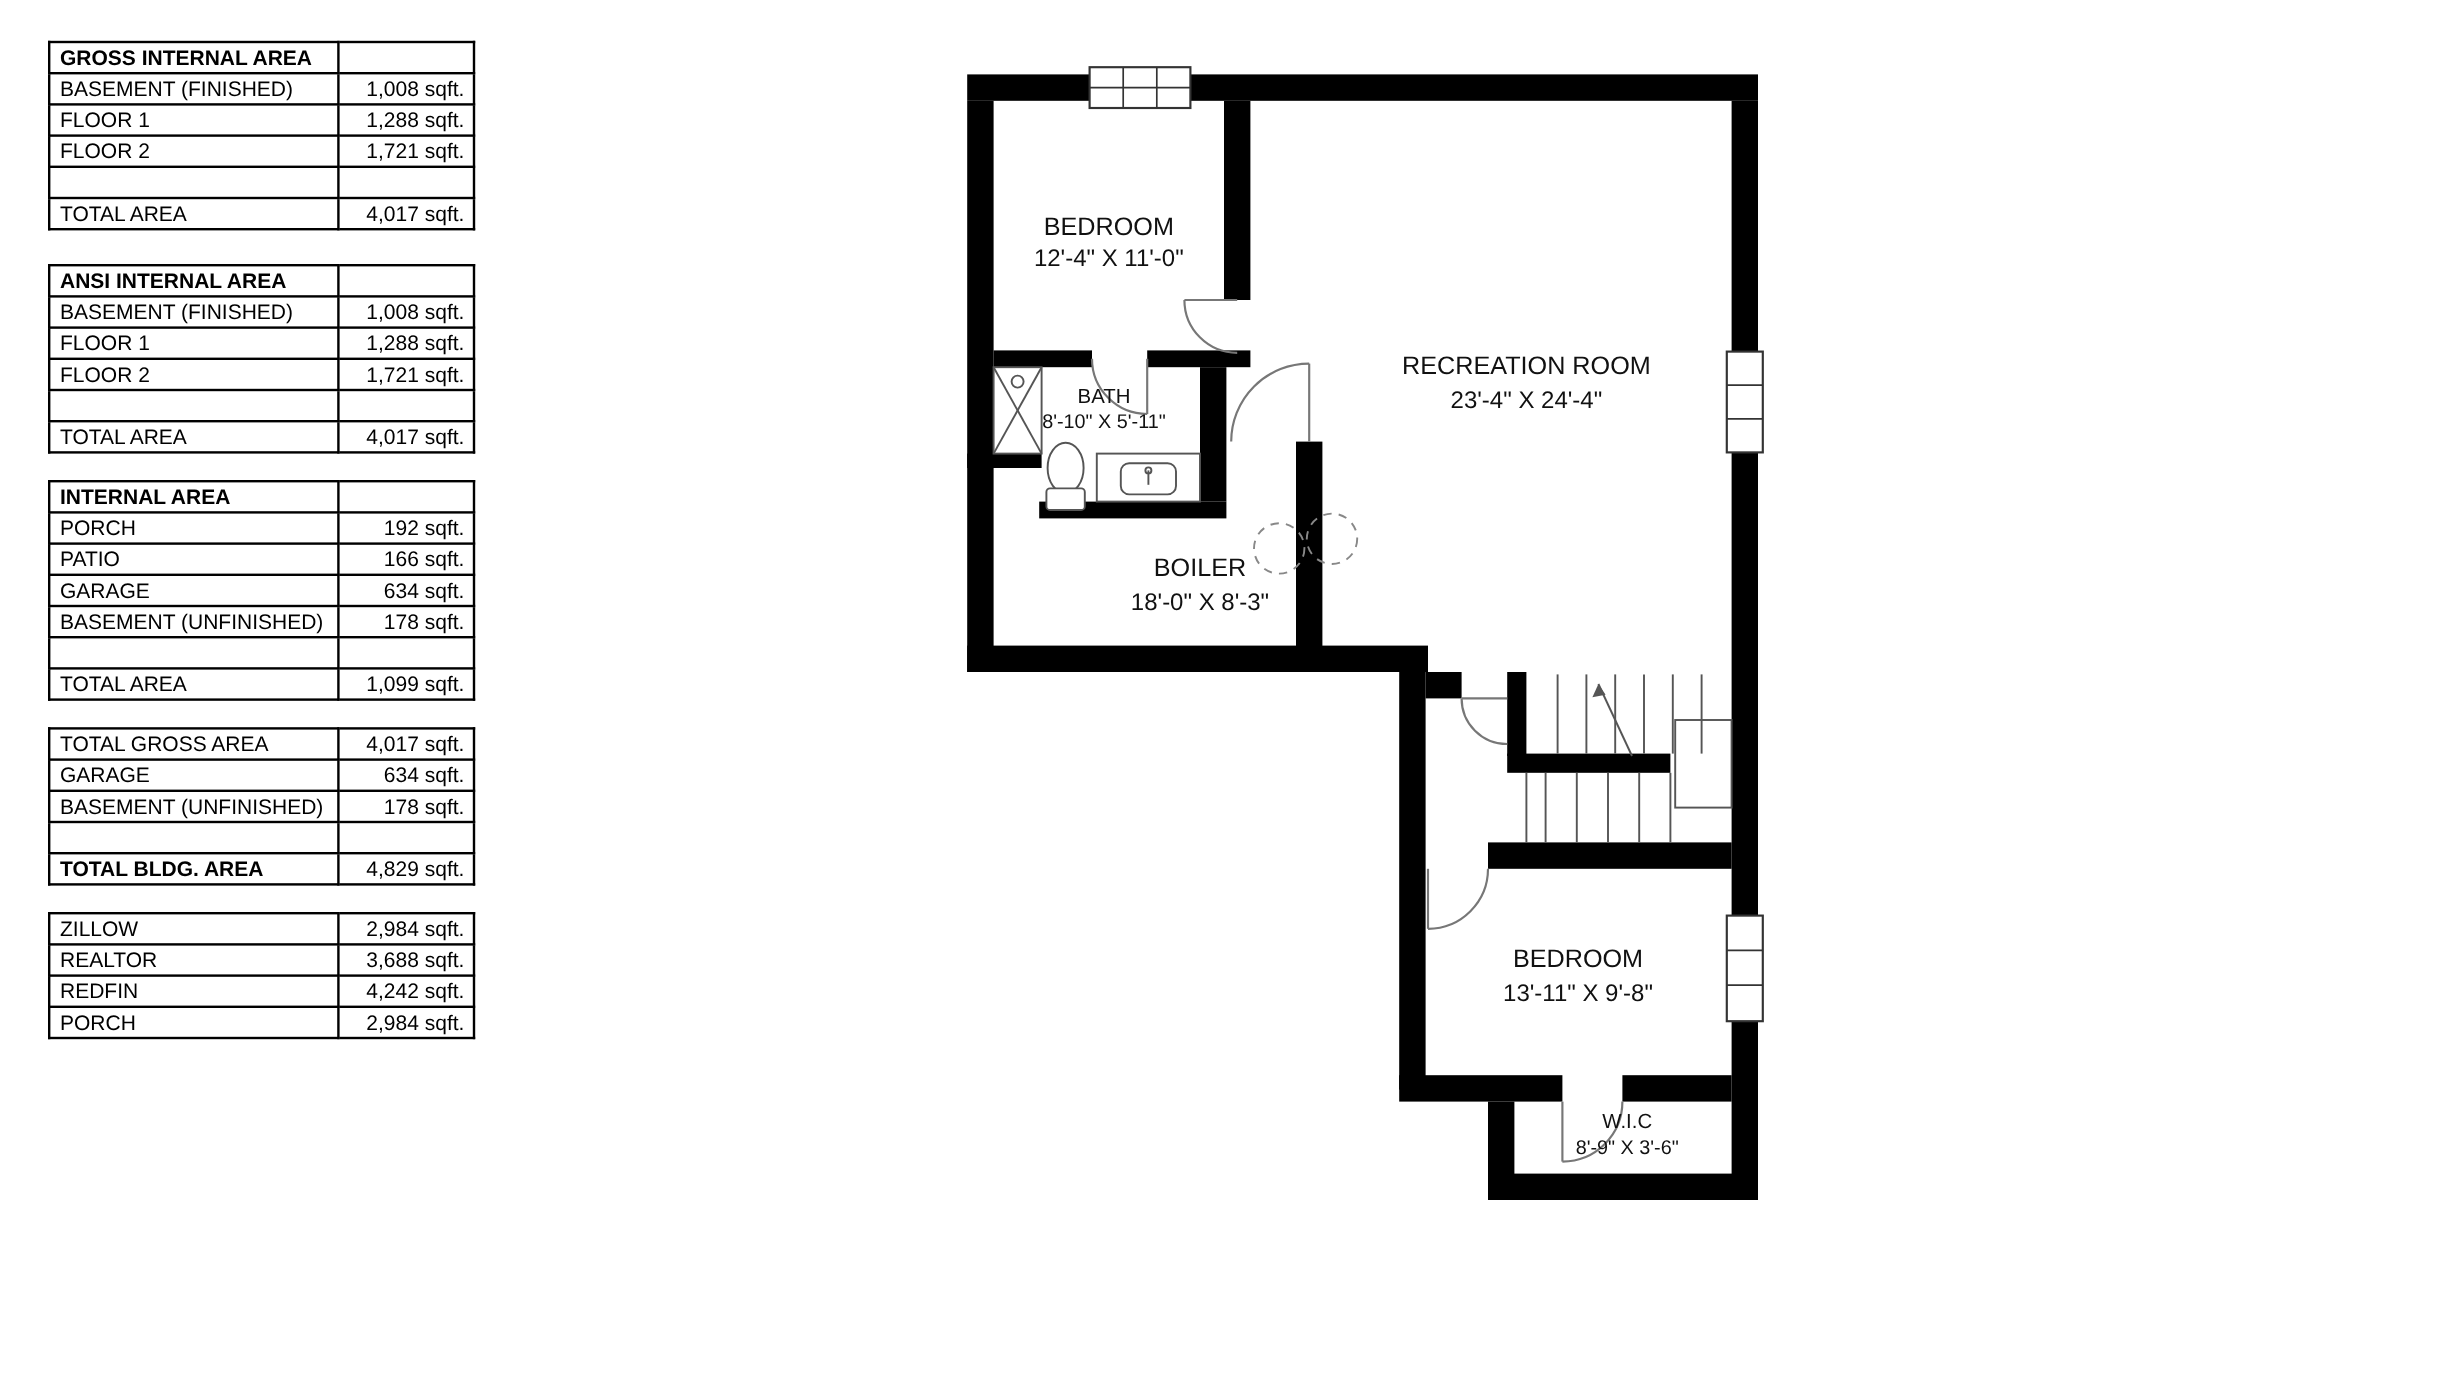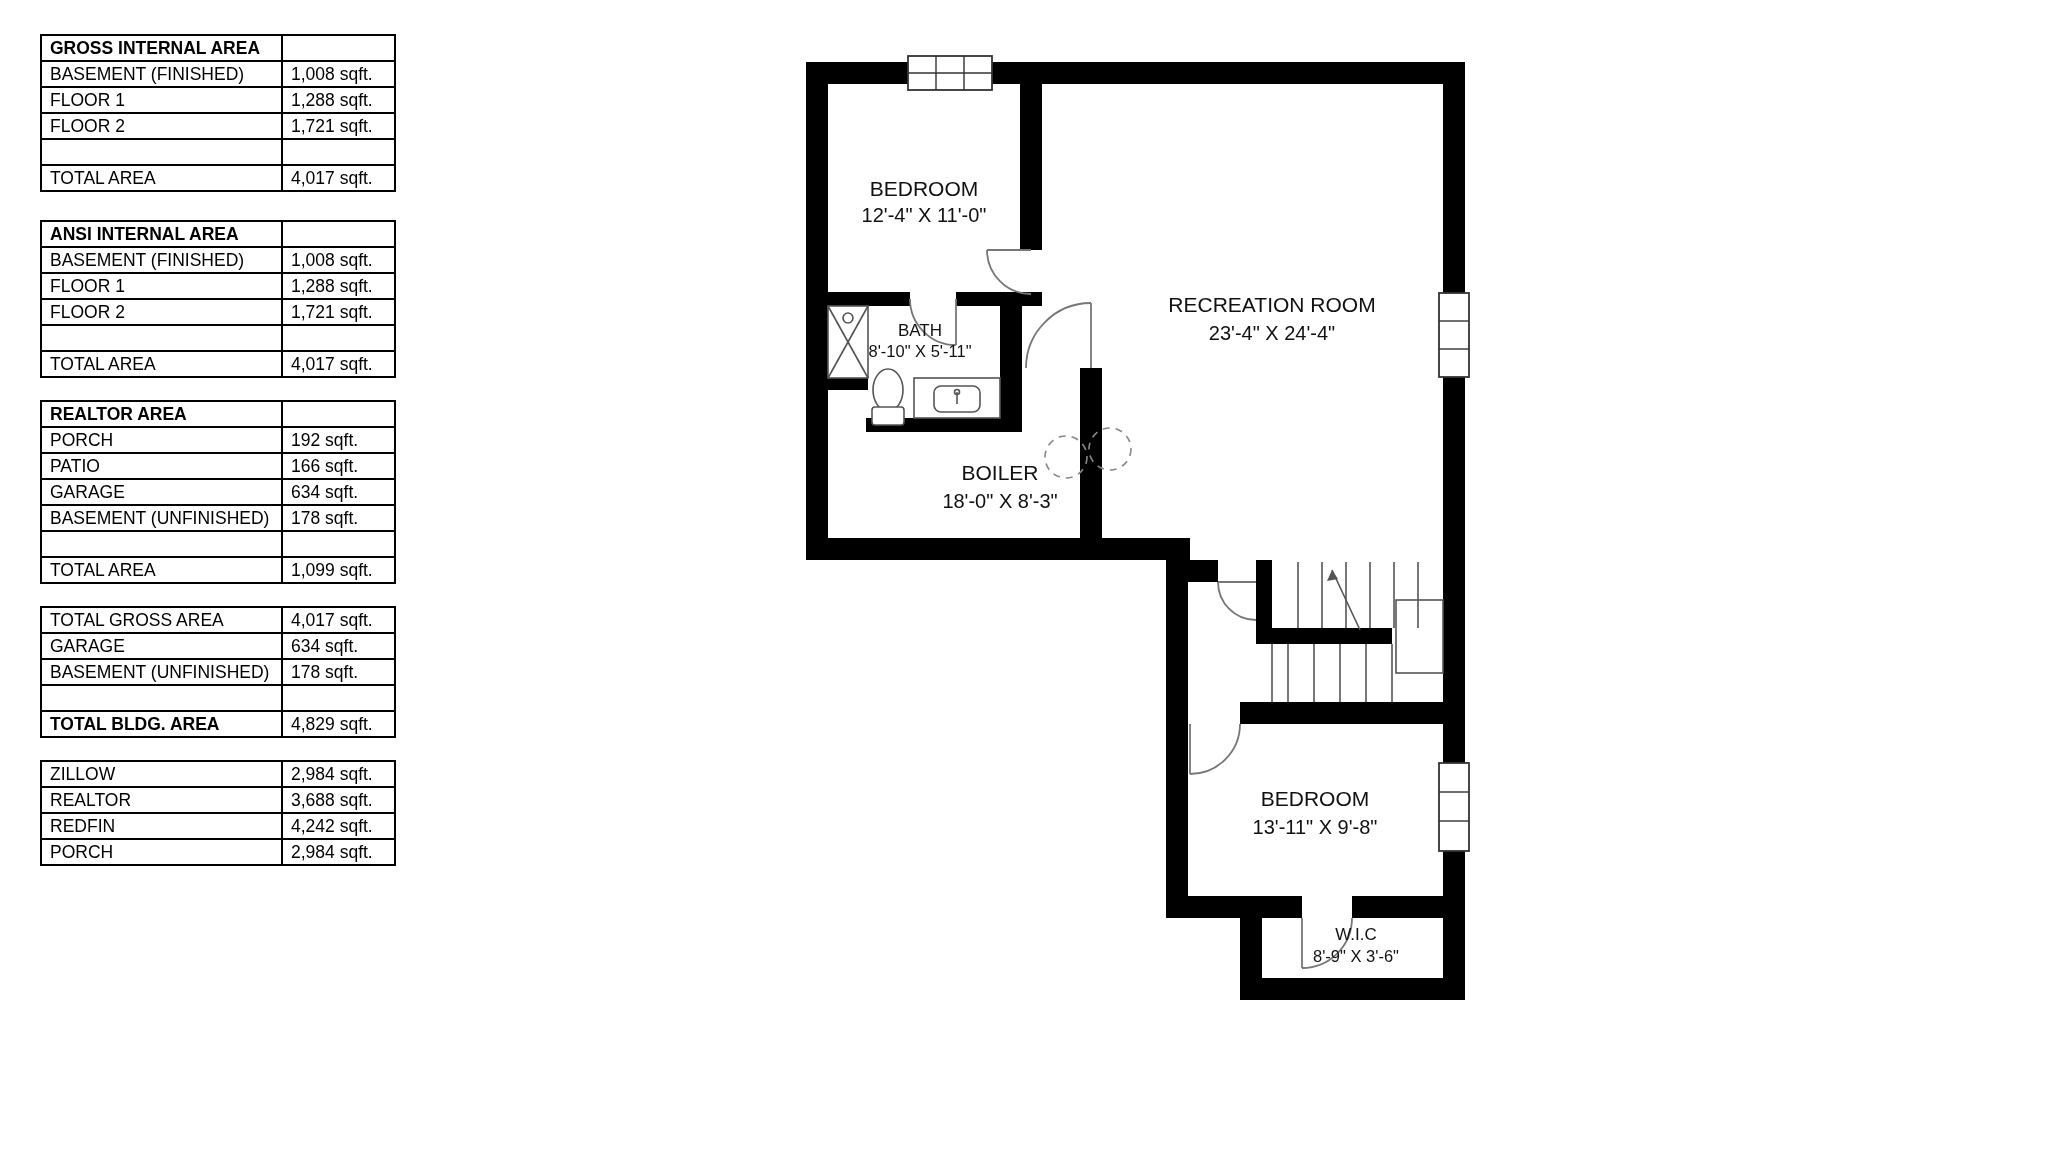--- a/index.html
+++ b/index.html
@@ -3,21 +3,21 @@
 <meta charset="utf-8">
 <style>
   html,body{margin:0;padding:0;background:#ffffff;}
   #canvas{position:relative;width:2048px;height:1010px;background:#ffffff;overflow:hidden;
           font-family:"Liberation Sans",sans-serif;color:#000;border-radius:17px;}
   
   .tables{position:absolute;left:40px;top:34px;width:356px;}
   table.area{width:100%;border-collapse:collapse;table-layout:fixed;}
   table.area td{border:2px solid #000;height:24px;font-size:17.5px;line-height:24px;
                 padding:0 6px 0 8px;white-space:nowrap;overflow:hidden;color:#000;}
-  table.area td.val{width:96px;text-align:left;padding-right:7px;}
+  table.area td.val{width:96px;text-align:right;padding-right:7px;}
   table.area td.ind{}
   table.area tr.hdr td{font-weight:bold;}
   table.area td.bold{font-weight:bold;margin-left:32px;}
   .gap28{margin-bottom:28px;} .gap22{margin-bottom:22px;}
   
   #plan{position:absolute;left:0;top:0;}
   .wall{fill:#000;}
   .thin{stroke:#555;stroke-width:1.6;fill:none;}
   .door{stroke:#777;stroke-width:1.8;fill:none;}
   .fix{stroke:#555;stroke-width:1.6;fill:#fff;}
@@ -93,21 +93,21 @@
       <tr>
         <td class="lbl">TOTAL AREA</td>
         <td class="val">4,017 sqft.</td>
       </tr>
     </tbody>
       </table>
 
     <table class="area gap22">
       <tbody>
           <tr class="hdr">
-        <td class="lbl">REALTOR AREA</td>
+        <td class="lbl">INTERNAL AREA</td>
         <td class="val"></td>
       </tr>
       <tr>
         <td class="lbl ind">PORCH</td>
         <td class="val">192 sqft.</td>
       </tr>
       <tr>
         <td class="lbl ind">PATIO</td>
         <td class="val">166 sqft.</td>
       </tr>

